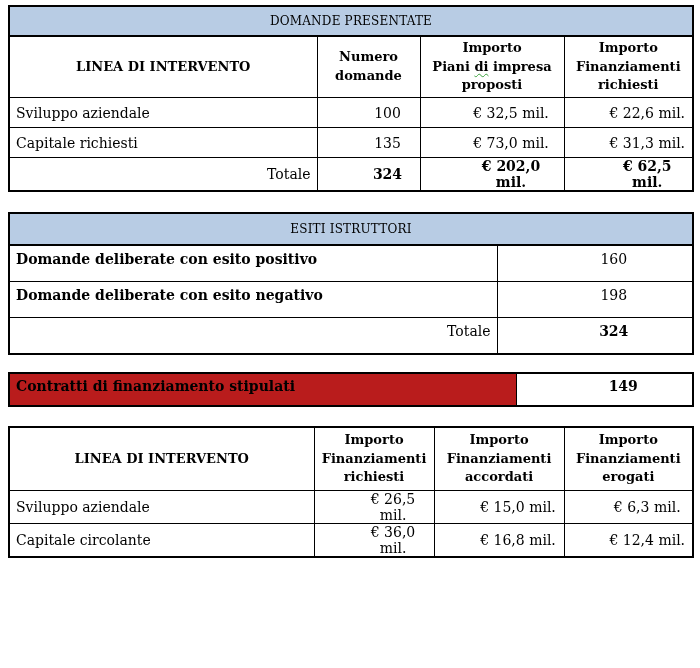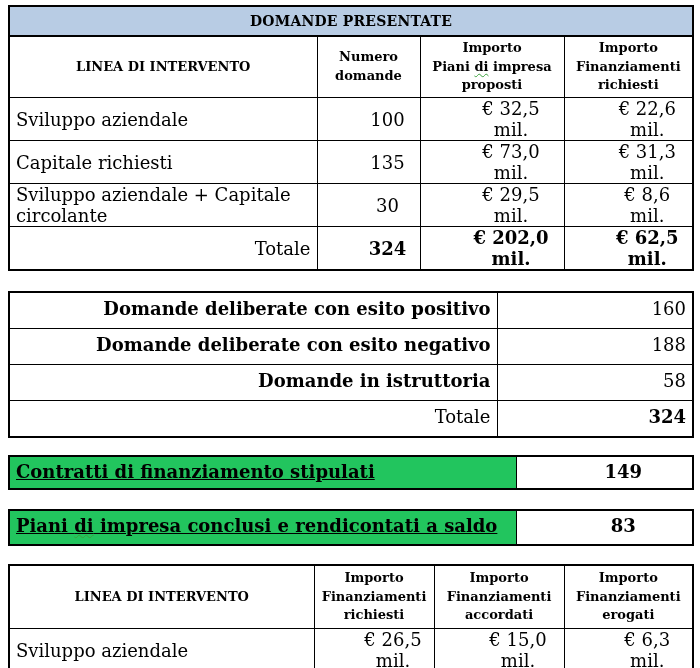--- a/index.html
+++ b/index.html
@@ -11,31 +11,31 @@
   .page { padding: 5px 8px 0 8px; }
 
   table {
     border-collapse: collapse;
     table-layout: fixed;
     width: 684px;
     border: 2px solid #000;
   }
   th, td {
     border: 1px solid #000;
-    font-size: 18px;
+    font-size: 14px;
     overflow: hidden;
     padding: 0 6px;
   }
 
   
   .title-row th {
     background: #b8cce4;
     border-bottom: 2px solid #000;
-    font-size: 14px;
-    font-weight: bold;
+    font-size: 12px;
+    font-weight: normal;
     text-align: center;
     vertical-align: middle;
     height: 28px;
     letter-spacing: .2px;
   }
 
   
   .col-header th {
     font-weight: bold;
     font-size: 13px;
@@ -51,26 +51,26 @@
   .t4 td { height: 28px; vertical-align: middle; }
 
   td.label { text-align: left; }
   td.num   { text-align: center; padding-left: 44px; }
 
   .total-row td { font-weight: bold; }
   td.total-label { text-align: right; font-weight: normal; }
 
   
   .t2 .title-row th { height: 30px; }
-  .t2 td { height: 30px; vertical-align: top; padding-top: 5px; text-align: right; }
+  .t2 td { height: 30px; vertical-align: top; padding-top: 5px; }
   .t2 td.label { font-weight: bold; }
 
   
   .bar td { vertical-align: top; padding-top: 4px; font-weight: bold; }
-  .bar td.label { background: #22c55e; text-decoration: underline; }
+  .bar td.label { background: #b91c1c; }
   .bar1 td { height: 27px; }
   .bar2 td { height: 29px; }
 
   .mb20 { margin-bottom: 20px; }
   .mb17 { margin-bottom: 17px; }
   .mb19 { margin-bottom: 19px; }
   .mb18 { margin-bottom: 18px; }
 
   .squiggle {
     text-decoration: underline;
@@ -118,52 +118,45 @@
       <td class="num">100</td>
       <td class="num">€ 32,5 mil.</td>
       <td class="num">€ 22,6 mil.</td>
     </tr>
     <tr>
       <td class="label">Capitale richiesti</td>
       <td class="num">135</td>
       <td class="num">€ 73,0 mil.</td>
       <td class="num">€ 31,3 mil.</td>
     </tr>
-    <tr>
-      <td class="label">Sviluppo aziendale + Capitale circolante</td>
-      <td class="num">30</td>
-      <td class="num">€ 29,5 mil.</td>
-      <td class="num">€ 8,6 mil.</td>
-    </tr>
     <tr class="total-row">
       <td class="total-label">Totale</td>
       <td class="num">324</td>
       <td class="num">€ 202,0 mil.</td>
       <td class="num">€ 62,5 mil.</td>
     </tr>
   </tbody>
     </table>
 
   <table class="t2 mb17">
     <colgroup>
         <col style="width:488px">
         <col style="width:196px">
       </colgroup>
     <tbody>
+        <tr class="title-row">
+      <th colspan="2">ESITI ISTRUTTORI</th>
+    </tr>
     <tr>
       <td class="label">Domande deliberate con esito positivo</td>
       <td class="num">160</td>
     </tr>
     <tr>
       <td class="label">Domande deliberate con esito negativo</td>
-      <td class="num">188</td>
-    </tr>
-    <tr>
-      <td class="label">Domande in istruttoria</td>
-      <td class="num">58</td>
+      <td class="num">198</td>
     </tr>
     <tr class="total-row">
       <td class="total-label">Totale</td>
       <td class="num">324</td>
     </tr>
   </tbody>
     </table>
 
   <table class="bar bar1 mb19">
     <colgroup>
@@ -171,32 +164,20 @@
         <col style="width:177px">
       </colgroup>
     <tbody>
         <tr>
       <td class="label">Contratti di finanziamento stipulati</td>
       <td class="num">149</td>
     </tr>
   </tbody>
     </table>
 
-  <table class="bar bar2 mb18">
-    <colgroup>
-        <col style="width:507px">
-        <col style="width:177px">
-      </colgroup>
-    <tbody>
-        <tr>
-      <td class="label"><span>Piani </span><span class="squiggle">di</span><span> impresa conclusi e rendicontati a saldo</span></td>
-      <td class="num">83</td>
-    </tr>
-  </tbody>
-    </table>
 
   <table class="t4">
     <colgroup>
         <col style="width:305px">
         <col style="width:120px">
         <col style="width:130px">
         <col style="width:129px">
       </colgroup>
     <tbody>
     <tr class="col-header">

